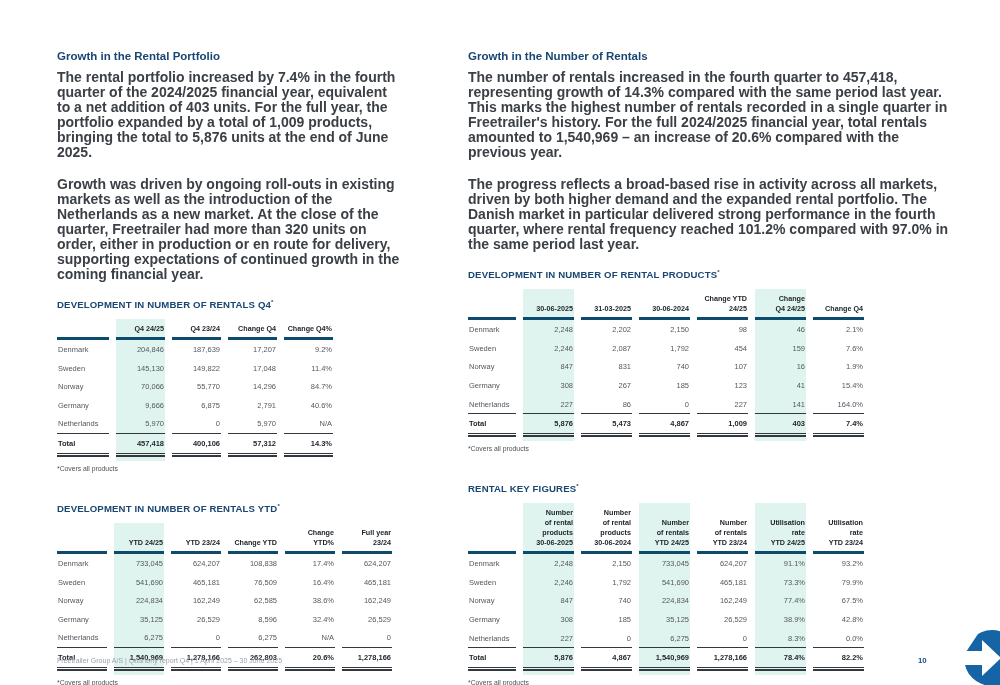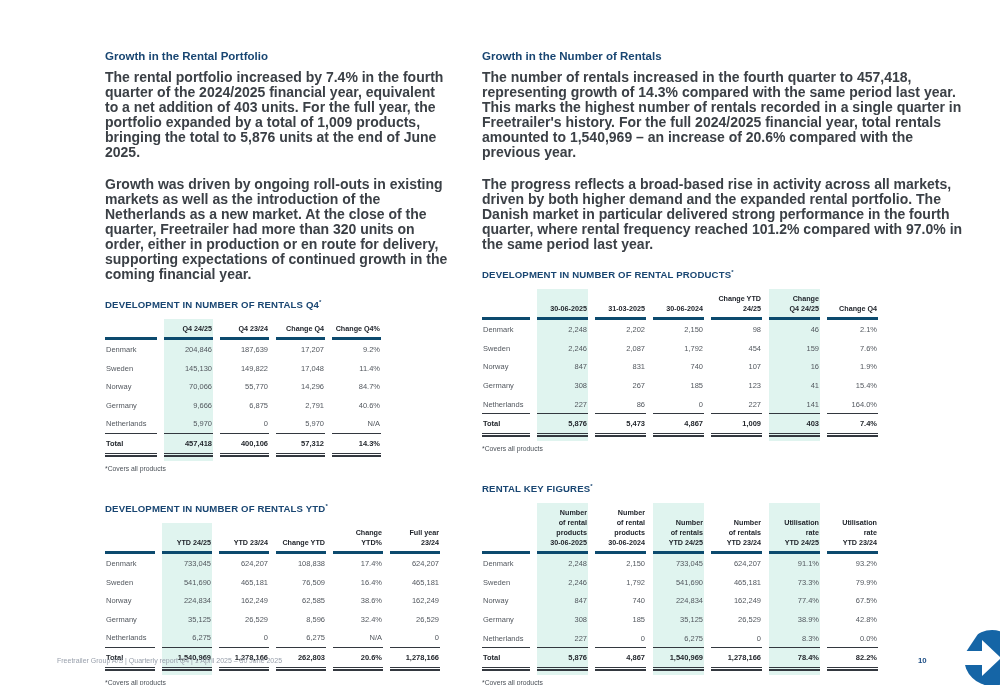--- a/index.html
+++ b/index.html
@@ -1,23 +1,23 @@
 <!DOCTYPE html>
 <html><head>
 <meta charset="utf-8">
 <style>
   html,body { margin:0; padding:0; background:#e8e8e8; }
   .page {
     position:relative; width:1000px; height:685px; background:#ffffff;
     overflow:hidden; font-family:"Liberation Sans", sans-serif;
     margin:0 auto;
   }
-  .col { position:absolute; top:50px;margin-left:48px; }
+  .col { position:absolute; top:50px; }
   .col-left  { left:57px;  width:346px; }
-  .col-right { left:434px; width:487px; }
+  .col-right { left:468px; width:487px; }
 
   .section-heading {
     margin:0 0 8px 0; font-size:11.5px; font-weight:bold; color:#194672;
   }
   .body-par {
     margin:0 0 17px 0; font-size:14px; line-height:15px; color:#3b4046;font-weight:bold;
   }
 
   .table-block { margin-top:14px; }
   .table-block.second { margin-top:31px; }

